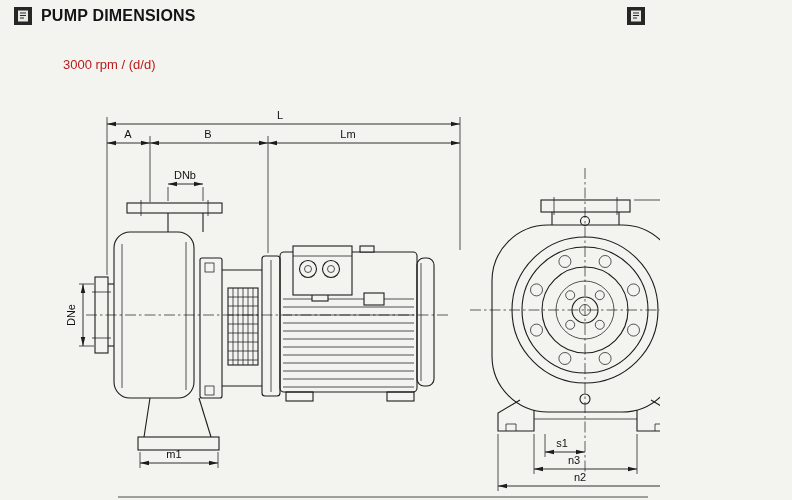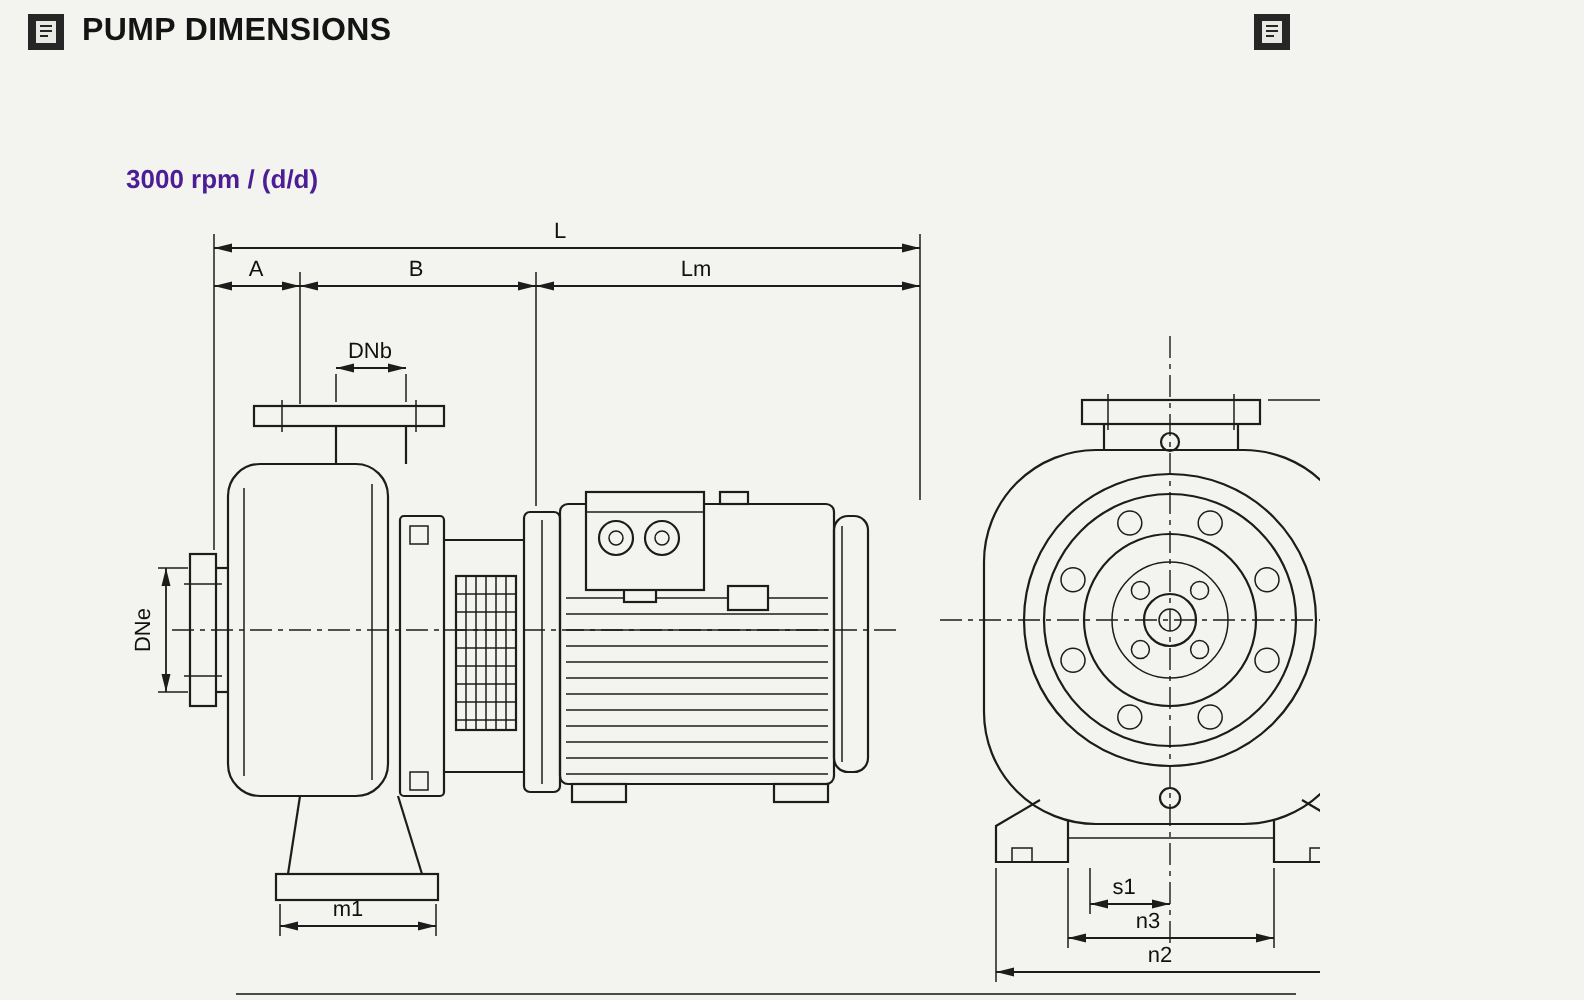--- a/index.html
+++ b/index.html
@@ -6,21 +6,21 @@
   html,body { width:792px; height:500px; }
   body { font-family:"Liberation Sans", sans-serif; background:#f3f3ef; }
   .page { position:relative; width:660px; height:500px; background:#f3f3ef; overflow:hidden; }
 
   .hdr { position:absolute; top:7px; display:flex; align-items:center; gap:9px; }
   .hdr.left  { left:14px; }
   .hdr.right { right:15px; }
   .hdr-title { font-size:16px; font-weight:bold; color:#141414; letter-spacing:0.2px; white-space:nowrap; }
   .icon-doc { width:18px; height:18px; background:#262626; display:inline-flex; align-items:center; justify-content:center; flex:0 0 auto; }
 
-  .subtitle { position:absolute; left:63px; top:82px; font-size:13px; font-weight:bold; color:#4c1d95; }
+  .subtitle { position:absolute; left:63px; top:57px; font-size:13px; font-weight:normal; color:#b91c1c; }
 
   svg.drawing { position:absolute; left:0; top:0; display:block; }
 
   .ln   { stroke:#1c1c1c; stroke-width:1.1; fill:none; }
   .lnf  { stroke:#1c1c1c; stroke-width:1.1; fill:#f3f3ef; }
   .thin { stroke:#1c1c1c; stroke-width:0.75; fill:none; }
   .dim  { stroke:#1c1c1c; stroke-width:0.9; fill:none; }
   .cl   { stroke:#1c1c1c; stroke-width:0.7; fill:none; stroke-dasharray:11 3 2.5 3; }
   .tbl  { stroke:#4a4a4a; stroke-width:1; fill:none; }
   text.dimlbl { font-family:"Liberation Sans",sans-serif; font-size:11px; fill:#111; }

